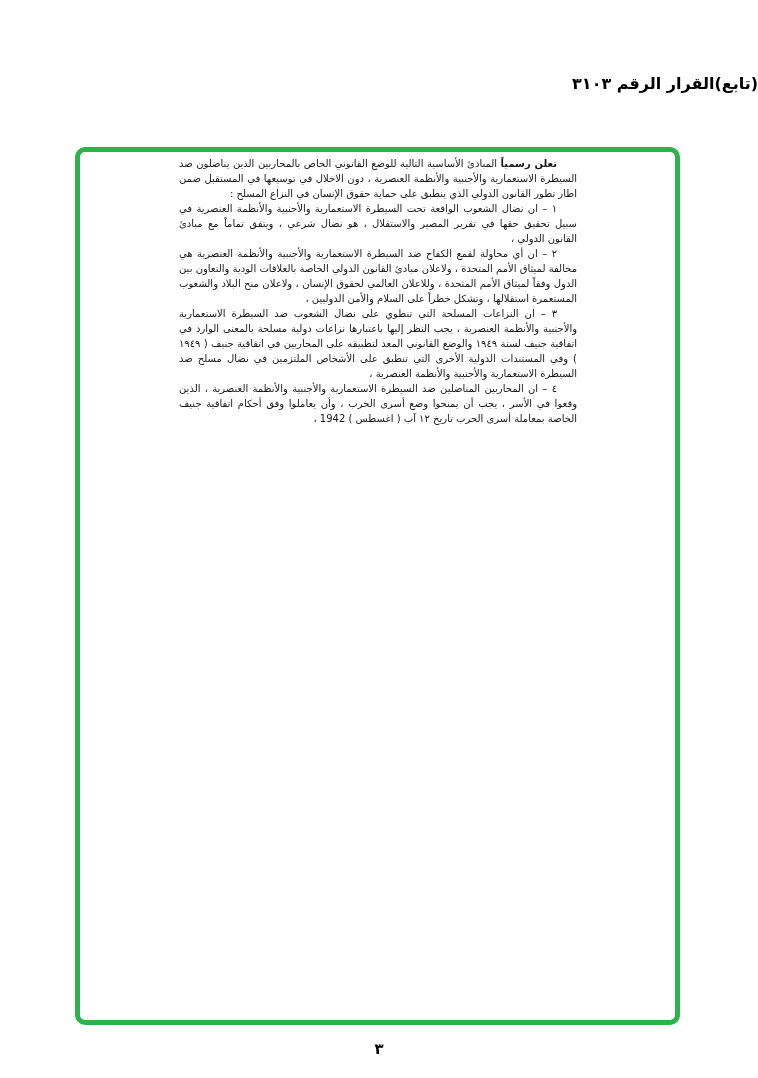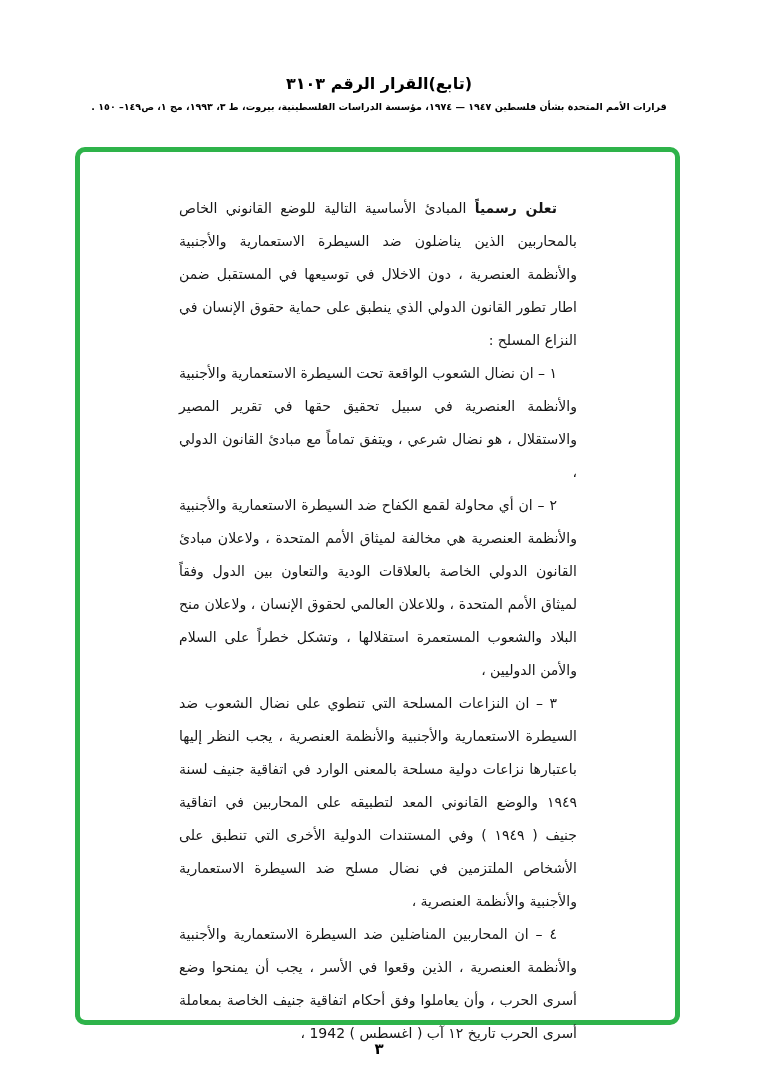--- a/index.html
+++ b/index.html
@@ -11,21 +11,21 @@
     position: relative;
     font-family: "DejaVu Sans", sans-serif;
     color: var(--ink);
     overflow: hidden;
   }
   .page-header {
     position: absolute;
     top: 74px;
     left: 0;
     width: 100%;
-    text-align: center;
+    text-align: right;
     direction: rtl;
   }
   .doc-title {
     font-size: 16px;
     font-weight: bold;
     color: #000;
   }
   .doc-citation {
     margin-top: 8px;
     font-size: 9.5px;
@@ -38,27 +38,27 @@
     top: 147px;
     left: 75px;
     width: 605px;
     height: 878px;
     border: 5px solid var(--green);
     border-radius: 10px;
     background: #ffffff;
   }
   .text-column {
     position: absolute;
-    top: 40px;
+    top: 4px;
     right: 98px;
     width: 398px;
     direction: rtl;
     text-align: justify;
-    font-size: 14px;
-    line-height: 33px;
+    font-size: 10px;
+    line-height: 15px;
     color: var(--ink);
   }
   .text-column p {
     text-indent: 20px;
     margin: 0;
   }
   .intro-lead { font-weight: bold; }
   .page-number {
     position: absolute;
     bottom: 20px;
@@ -68,21 +68,20 @@
     font-size: 15px;
     font-weight: bold;
     color: #000;
   }
 </style>
 </head>
 <body>
 
 <header class="page-header">
   <div class="doc-title">(تابع)القرار الرقم  ٣١٠٣</div>
-  <div class="doc-citation">قرارات الأمم المتحدة بشأن فلسطين ١٩٤٧ — ١٩٧٤، مؤسسة الدراسات الفلسطينية، بيروت، ط ٣، ١٩٩٣، مج ١، ص١٤٩– ١٥٠ .</div>
 </header>
 
 <div class="green-box">
   <div class="text-column">
     <p><span class="intro-lead">تعلن رسمياً</span><span> المبادئ الأساسية التالية للوضع القانوني الخاص بالمحاربين الذين يناضلون ضد السيطرة الاستعمارية والأجنبية والأنظمة العنصرية ، دون الاخلال في توسيعها في المستقبل ضمن اطار تطور القانون الدولي الذي ينطبق على حماية حقوق الإنسان في النزاع المسلح :</span></p>
     <p>١ – ان نضال الشعوب الواقعة تحت السيطرة الاستعمارية والأجنبية والأنظمة العنصرية في سبيل تحقيق حقها في تقرير المصير والاستقلال ، هو نضال شرعي ، ويتفق تماماً مع مبادئ القانون الدولي ،</p>
     <p>٢ – ان أي محاولة لقمع الكفاح ضد السيطرة الاستعمارية والأجنبية والأنظمة العنصرية هي مخالفة لميثاق الأمم المتحدة ، ولاعلان مبادئ القانون الدولي الخاصة بالعلاقات الودية والتعاون بين الدول وفقاً لميثاق الأمم المتحدة ، وللاعلان العالمي لحقوق الإنسان ، ولاعلان منح البلاد والشعوب المستعمرة استقلالها ، وتشكل خطراً على السلام والأمن الدوليين ،</p>
     <p>٣ – ان النزاعات المسلحة التي تنطوي على نضال الشعوب ضد السيطرة الاستعمارية والأجنبية والأنظمة العنصرية ، يجب النظر إليها باعتبارها نزاعات دولية مسلحة بالمعنى الوارد في اتفاقية جنيف لسنة ١٩٤٩ والوضع القانوني المعد لتطبيقه على المحاربين في اتفاقية جنيف ( ١٩٤٩ ) وفي المستندات الدولية الأخرى التي تنطبق على الأشخاص الملتزمين في نضال مسلح ضد السيطرة الاستعمارية والأجنبية والأنظمة العنصرية ،</p>
     <p>٤ – ان المحاربين المناضلين ضد السيطرة الاستعمارية والأجنبية والأنظمة العنصرية ، الذين وقعوا في الأسر ، يجب أن يمنحوا وضع أسرى الحرب ، وأن يعاملوا وفق أحكام اتفاقية جنيف الخاصة بمعاملة أسرى الحرب تاريخ ١٢ آب ( اغسطس ) 1942 ،</p>
   </div>

